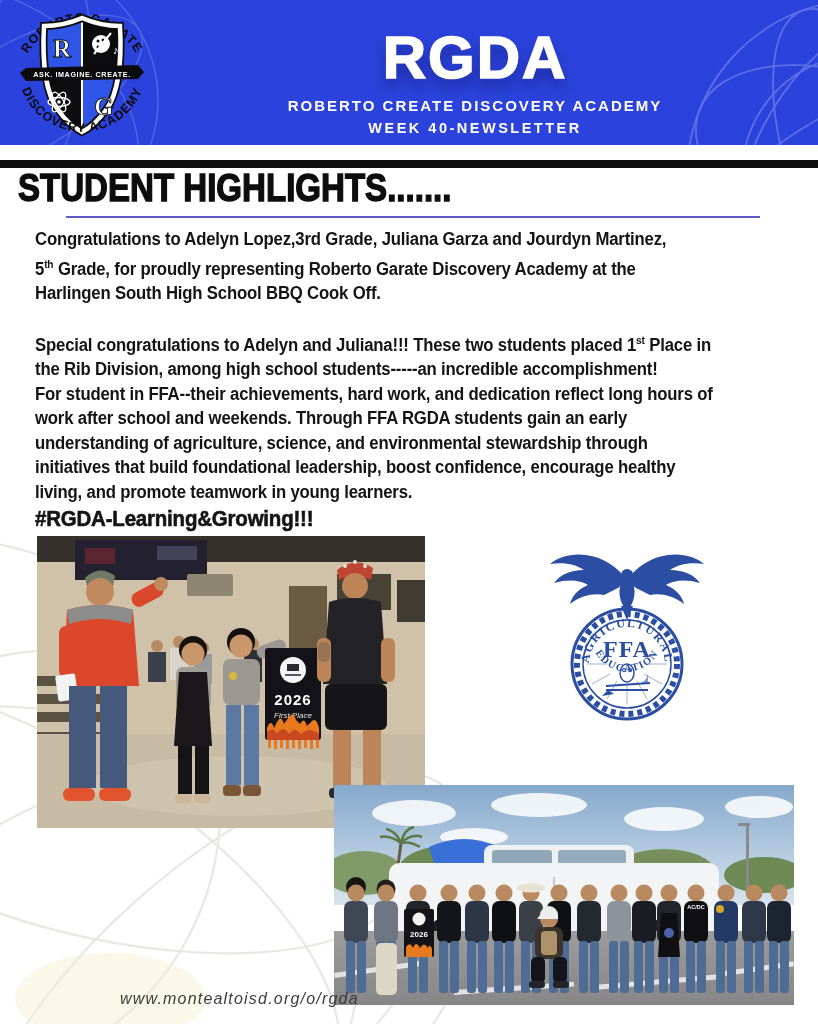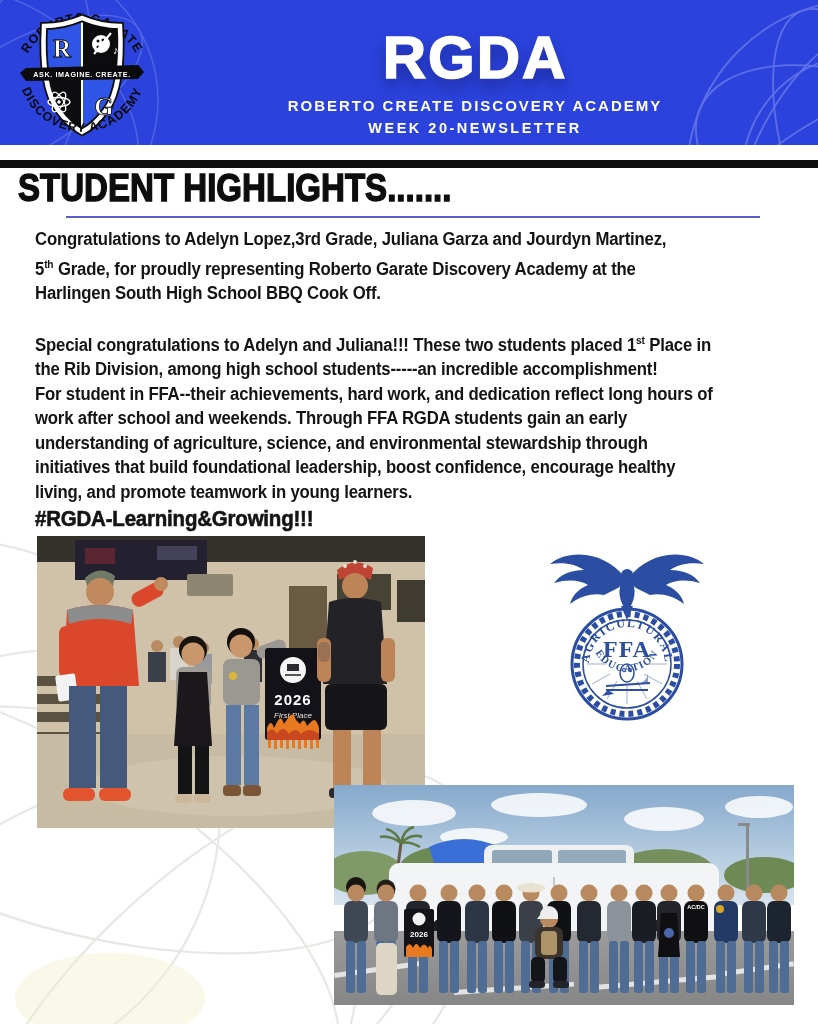--- a/index.html
+++ b/index.html
@@ -134,21 +134,21 @@
         <text x="76" y="74.5" font-size="7.2" fill="#ffffff" text-anchor="middle" letter-spacing="0.6" font-weight="bold">ASK. IMAGINE. CREATE.</text>
       </g>
       <text font-size="12.5" font-weight="bold" fill="#0a0a0a" letter-spacing="1">
         <textPath href="#cBot" startOffset="50%" text-anchor="middle">DISCOVERY ACADEMY</textPath>
       </text>
     </svg>
 
     <div class="hdr-title">
       <div class="rgda">RGDA</div>
       <div class="sub1">ROBERTO CREATE DISCOVERY ACADEMY</div>
-      <div class="sub2">WEEK 20-NEWSLETTER</div>
+      <div class="sub2">WEEK 40-NEWSLETTER</div>
     </div>
   </div>
 
   <div class="bar"></div>
 
   <h2 class="headline">STUDENT HIGHLIGHTS.......</h2>
   <div class="rule"></div>
 
   <div class="copy">
     <div class="line">Congratulations to Adelyn Lopez,3rd Grade, Juliana Garza and Jourdyn Martinez,</div>
@@ -428,14 +428,15 @@
         <rect x="-14" y="-18" width="28" height="32" rx="7" fill="#3a342c"></rect>
         <rect x="-8" y="-14" width="16" height="24" rx="4" fill="#ad9468"></rect>
         <rect x="-18" y="12" width="14" height="26" rx="5" fill="#14151a"></rect>
         <rect x="4" y="12" width="14" height="26" rx="5" fill="#14151a"></rect>
         <rect x="-20" y="36" width="16" height="7" rx="3" fill="#23242a"></rect>
         <rect x="4" y="36" width="16" height="7" rx="3" fill="#23242a"></rect>
       </g>
     </g>
   </svg>
 
+  <div class="site-url">www.montealtoisd.org/o/rgda</div>
 
 </div>
 
 </body></html>

